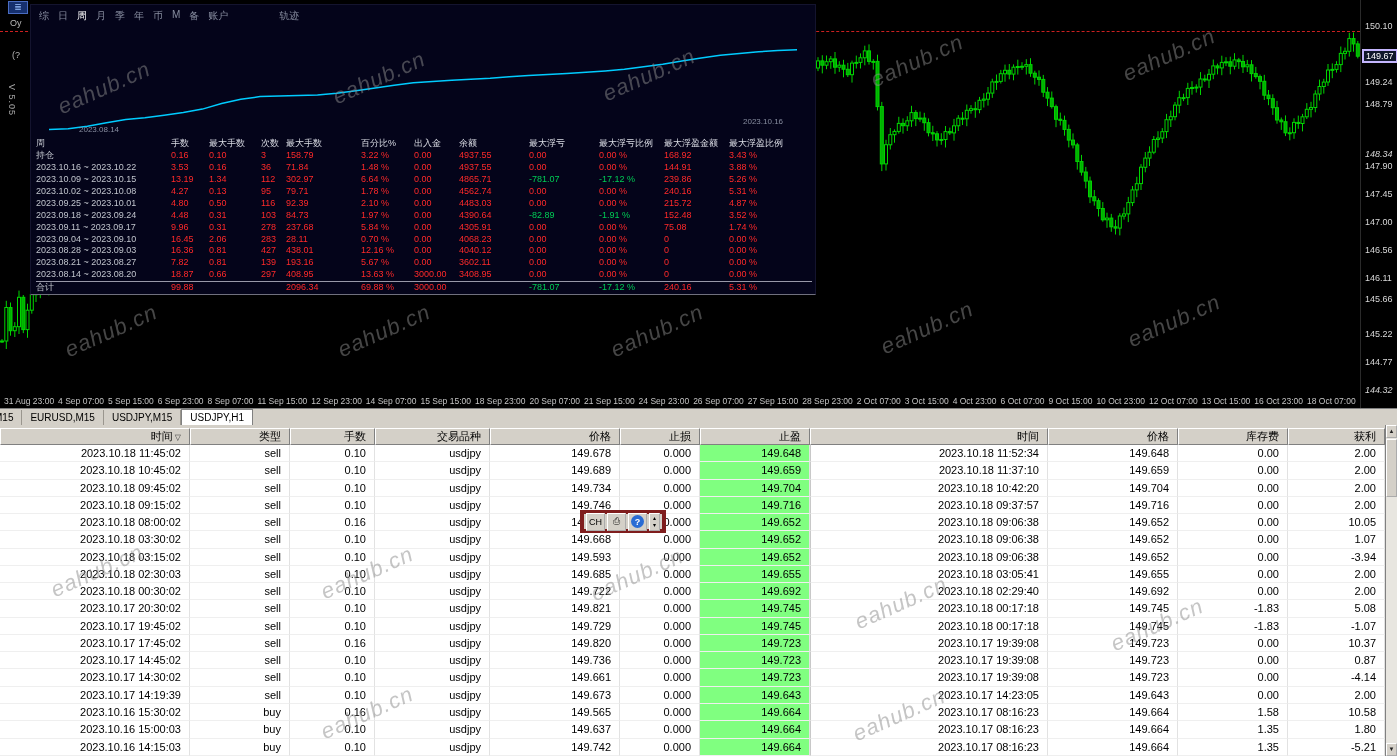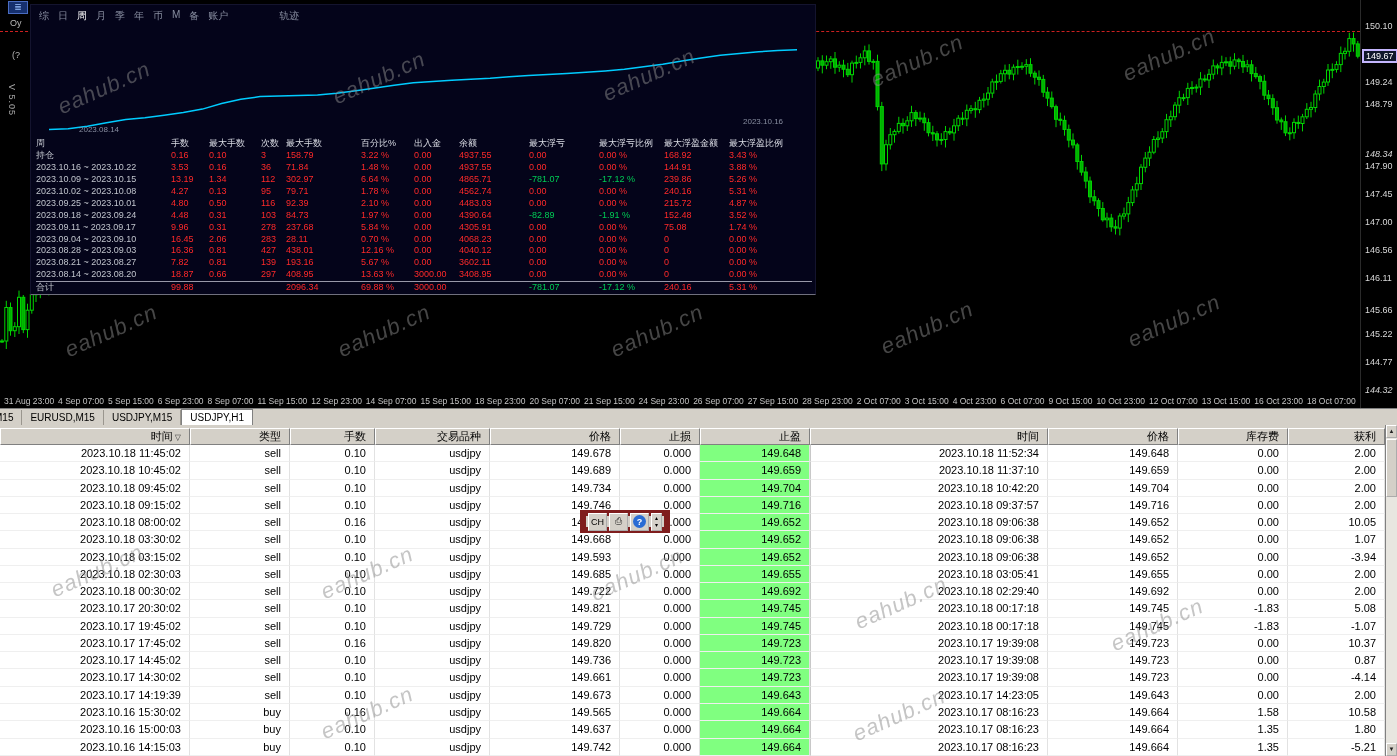--- a/index.html
+++ b/index.html
@@ -62,21 +62,21 @@
   .t-row .cell.sep{border-left:1px solid #c8c8c8}
 
   
   .scrollbar{position:absolute;right:0;top:425px;width:12px;height:331px;background:#e8e6e0;border-left:1px solid #808080;z-index:6}
   .sb-btn{position:absolute;left:0;width:11px;height:13px;background:#d4d0c8;border:1px outset #fff;font-size:6px;text-align:center;line-height:11px;color:#222}
   .sb-btn.top{top:0}
   .sb-btn.bottom{bottom:0}
   .sb-thumb{position:absolute;left:0;top:14px;width:11px;height:58px;background:#d4d0c8;border:1px outset #fff}
 
   
-  .mini-toolbar{position:absolute;left:580px;top:510px;height:23px;display:flex;gap:2px;background:#d4d0c8;border:6px solid #7f1d1d;padding:1px 2px;z-index:30;align-items:center}
+  .mini-toolbar{position:absolute;left:580px;top:510px;height:23px;display:flex;gap:2px;background:#d4d0c8;border:4px solid #7f1d1d;padding:1px 2px;z-index:30;align-items:center}
   .mini-btn{min-width:19px;height:18px;background:#d4d0c8;border:1px outset #fff;font-size:9px;color:#000;display:flex;align-items:center;justify-content:center}
   .help-circle{width:13px;height:13px;border-radius:50%;background:#2a6cd4;color:#fff;font-size:9px;font-weight:bold;display:flex;align-items:center;justify-content:center}
   .mini-btn.spin{flex-direction:column;min-width:11px;font-size:6px;line-height:7px}
 
   
   .watermarks{position:absolute;left:0;top:0;width:1397px;height:756px;z-index:40;pointer-events:none}
   .wm{position:absolute;font-size:22px;color:rgba(140,140,140,0.5);transform:rotate(-24deg);letter-spacing:1px;font-style:italic}
 </style>
 </head>
 <body>
@@ -731,21 +731,21 @@
         <div class="price-label" style="top: 21px;">150.10</div>
         <div class="price-label current" style="top: 49px;">149.67</div>
         <div class="price-label" style="top: 77px;">149.24</div>
         <div class="price-label" style="top: 99px;">148.79</div>
         <div class="price-label" style="top: 149px; font-style: italic;">148.34</div>
         <div class="price-label" style="top: 161px;">147.90</div>
         <div class="price-label" style="top: 189px;">147.45</div>
         <div class="price-label" style="top: 217px;">147.00</div>
         <div class="price-label" style="top: 245px;">146.56</div>
         <div class="price-label" style="top: 273px;">146.11</div>
-        <div class="price-label" style="top: 305px;">145.66</div>
+        <div class="price-label" style="top: 294px;">145.66</div>
         <div class="price-label" style="top: 329px;">145.22</div>
         <div class="price-label" style="top: 357px;">144.77</div>
         <div class="price-label" style="top: 385px; font-style: italic;">144.32</div>
       </div>
     <div class="time-axis">
         <span>31 Aug 23:00</span>
         <span>4 Sep 07:00</span>
         <span>5 Sep 15:00</span>
         <span>6 Sep 23:00</span>
         <span>8 Sep 07:00</span>

